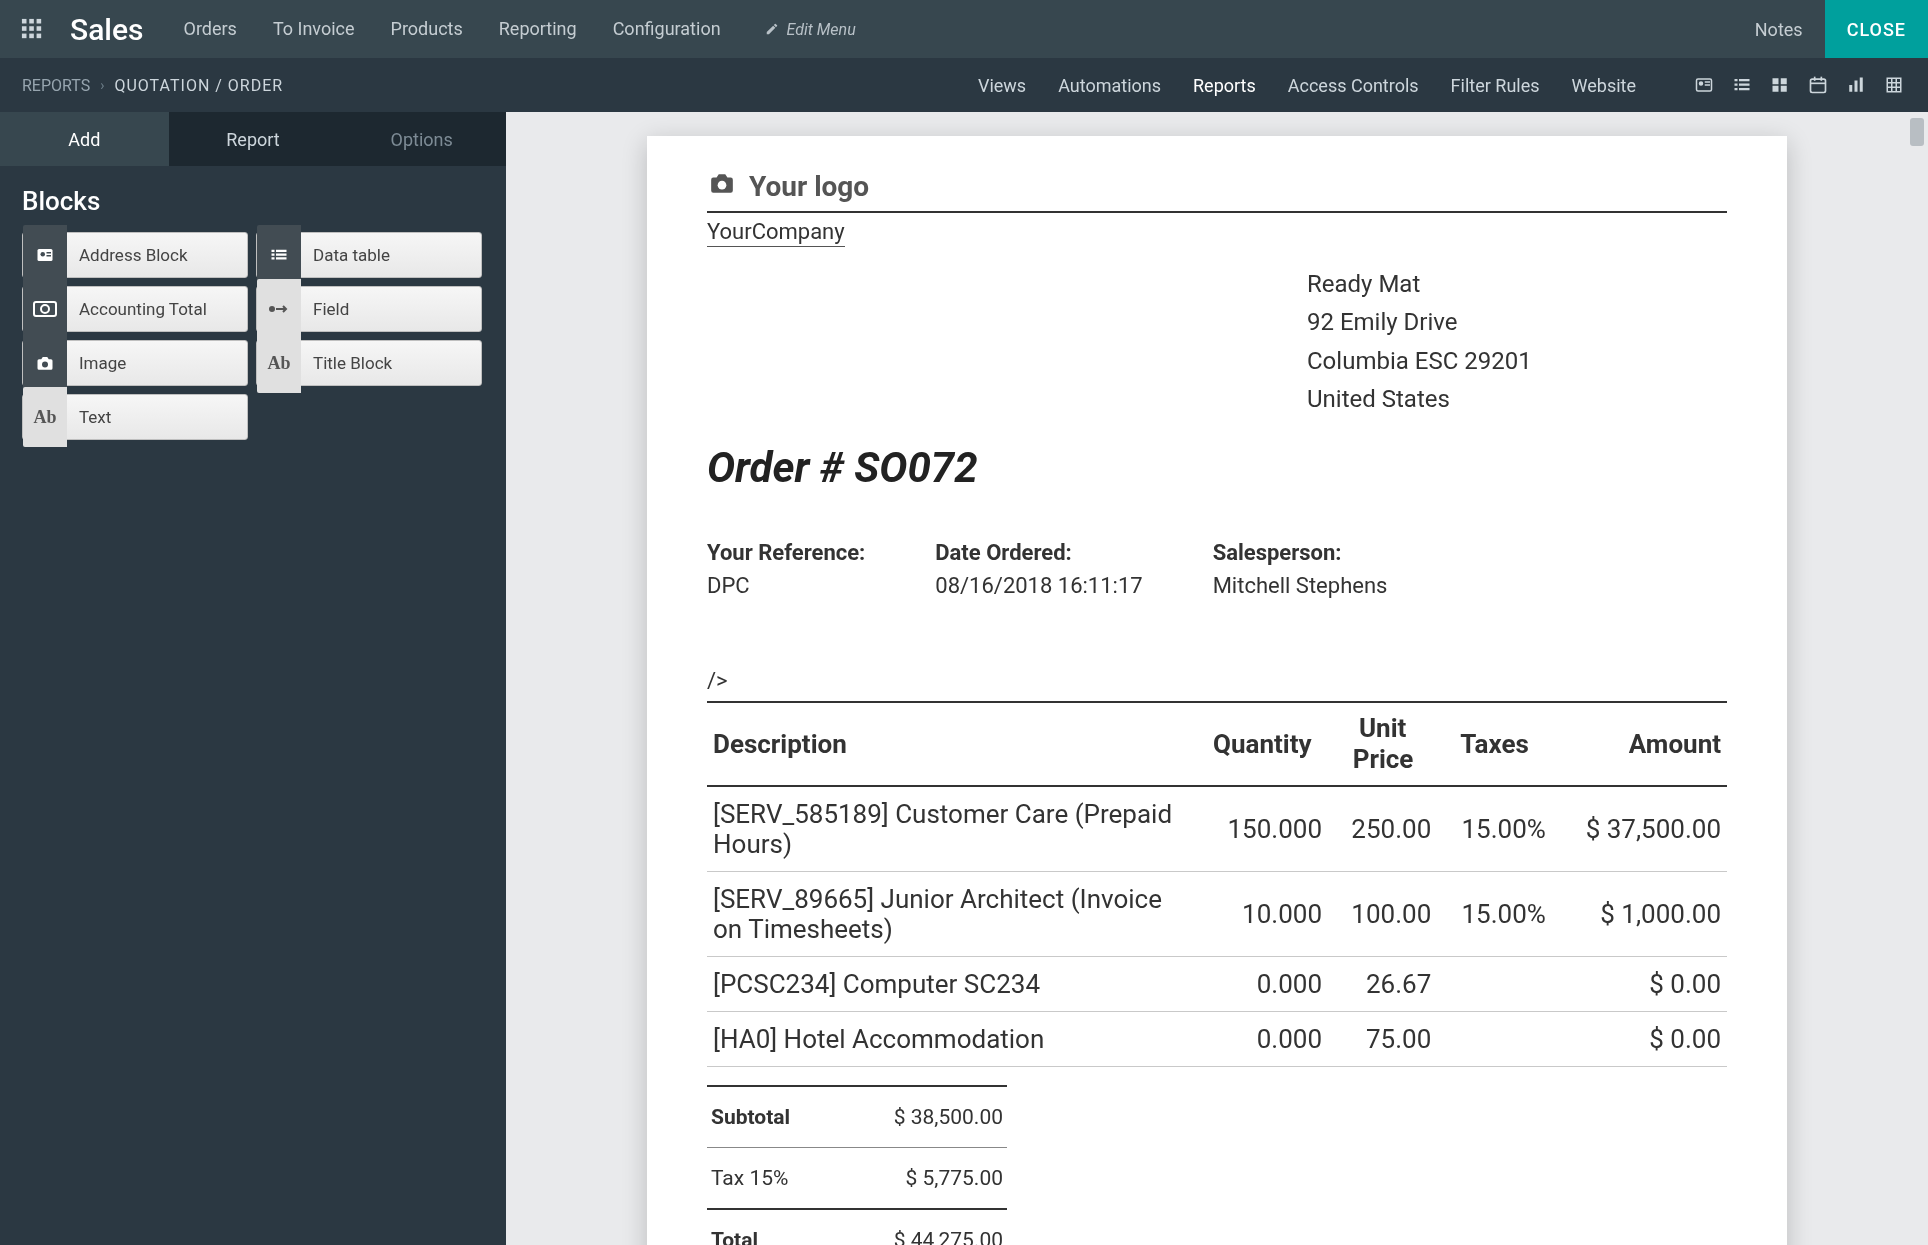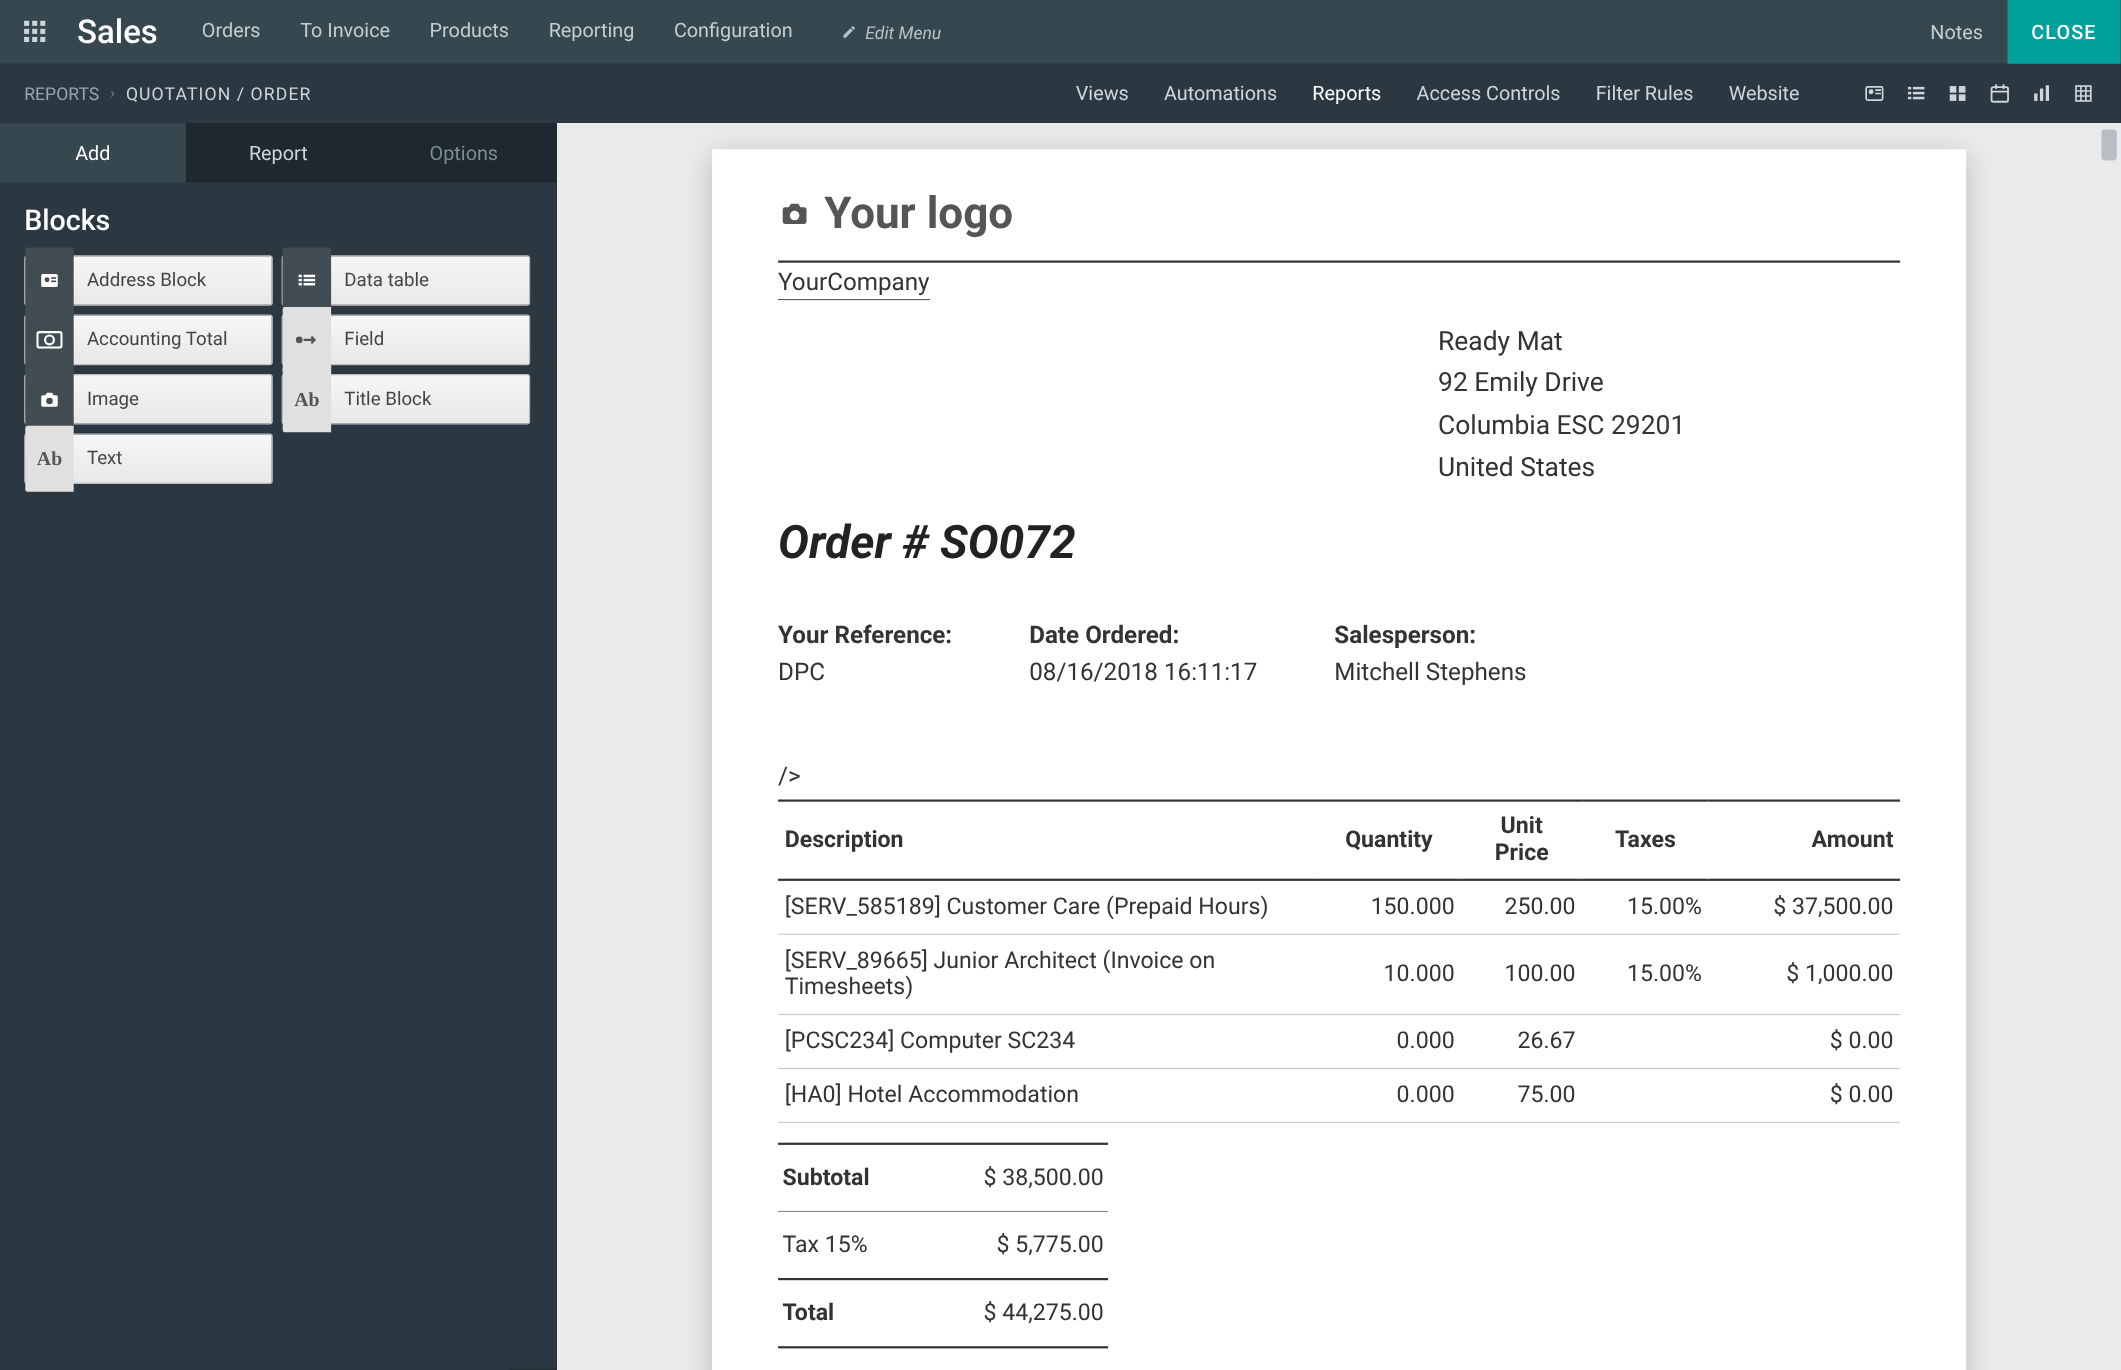--- a/index.html
+++ b/index.html
@@ -41,30 +41,30 @@
 
   .side-content { padding:20px 22px; }
   .side-content h3 { color:#fff; font-size:26px; font-weight:500; margin-bottom:16px; }
   .blocks { display:flex; flex-wrap:wrap; gap:8px; }
   .block-btn { width:226px; height:46px; background: linear-gradient(#f6f6f6, #e8e8e8); border:1px solid #bfbfbf; border-radius:3px; display:flex; align-items:center; cursor:pointer; color:#444; font-size:17px; }
   .block-btn .bicon { width:44px; height:60px; background:#424c53; color:#fff; display:flex; align-items:center; justify-content:center; border-radius:2px 0 0 2px; margin-right:12px; font-size:18px; }
   .block-btn.light .bicon { background:#e0e0e0; color:#555; }
 
   
   .page { width:1140px; background:#fff; margin:24px auto 40px auto; box-shadow:0 6px 24px rgba(0,0,0,0.2); padding:34px 60px 60px 60px; min-height:1080px; }
-  .page .logo-line { display:flex; align-items:center; gap:12px; font-size:40px; font-weight:700; color:#555; border-bottom:2px solid #333; padding-bottom:20px; }
+  .page .logo-line { display:flex; gap:12px; font-size:28px; font-weight:700; color:#555; border-bottom:2px solid #333; padding-bottom:8px; }
   .page .company { font-size:22px; color:#333; border-bottom:1px solid #555; display:inline-block; margin-top:6px; padding-bottom:2px; }
   .page .addr-block { text-align:left; margin-left:600px; margin-top:18px; font-size:24px; color:#333; line-height:1.6; }
   .page .order-title { font-size:42px; font-weight:700; color:#222; margin-top:24px;font-style:italic; }
   .page .meta { display:flex; gap:70px; margin-top:48px; font-size:22px; }
   .page .meta .mcol .mlabel { font-weight:700; }
   .page .meta .mcol .mval { margin-top:8px; }
   .page .stray { margin-top:70px; font-size:22px; color:#333; }
 
-  .ptable { width:100%; border-collapse:collapse; margin-top:8px; font-size:21px; }
+  .ptable { width:100%; border-collapse:collapse; margin-top:8px; font-size:26px; }
   .ptable thead th { text-align:center; font-weight:700; padding:10px 6px; border-top:2px solid #333; border-bottom:2px solid #333; }
   .ptable thead th:first-child { text-align:left; }
   .ptable thead th:last-child { text-align:right; }
   .ptable tbody td { padding:12px 6px; border-bottom:1px solid #c9c9c9; }
   .ptable tbody td:nth-child(1) { text-align:left; width:48%; }
   .ptable tbody td:nth-child(2), .ptable tbody td:nth-child(3), .ptable tbody td:nth-child(4) { text-align:right; white-space:nowrap; }
   .ptable tbody td:nth-child(5) { text-align:right; white-space:nowrap; }
 
   .totals { width:300px; margin-top:18px; font-size:21px; }
   .totals .trow { display:flex; justify-content:space-between; padding:18px 4px; border-top:2px solid #333; }

